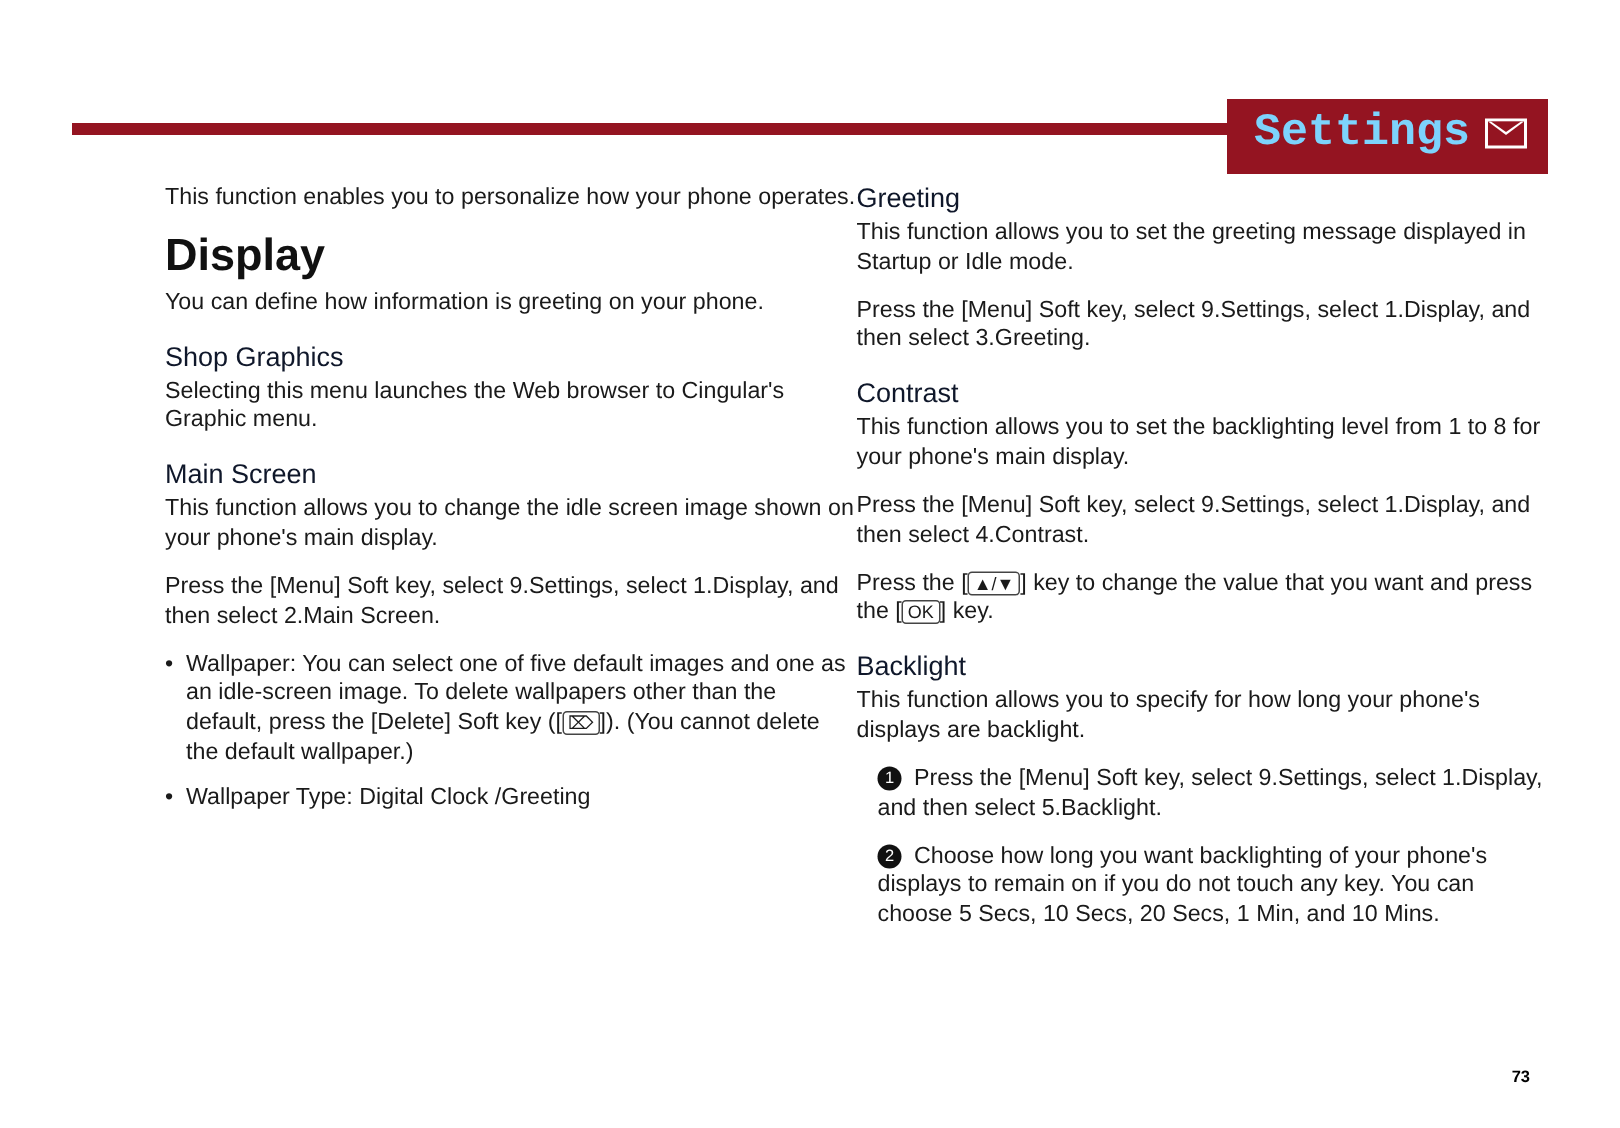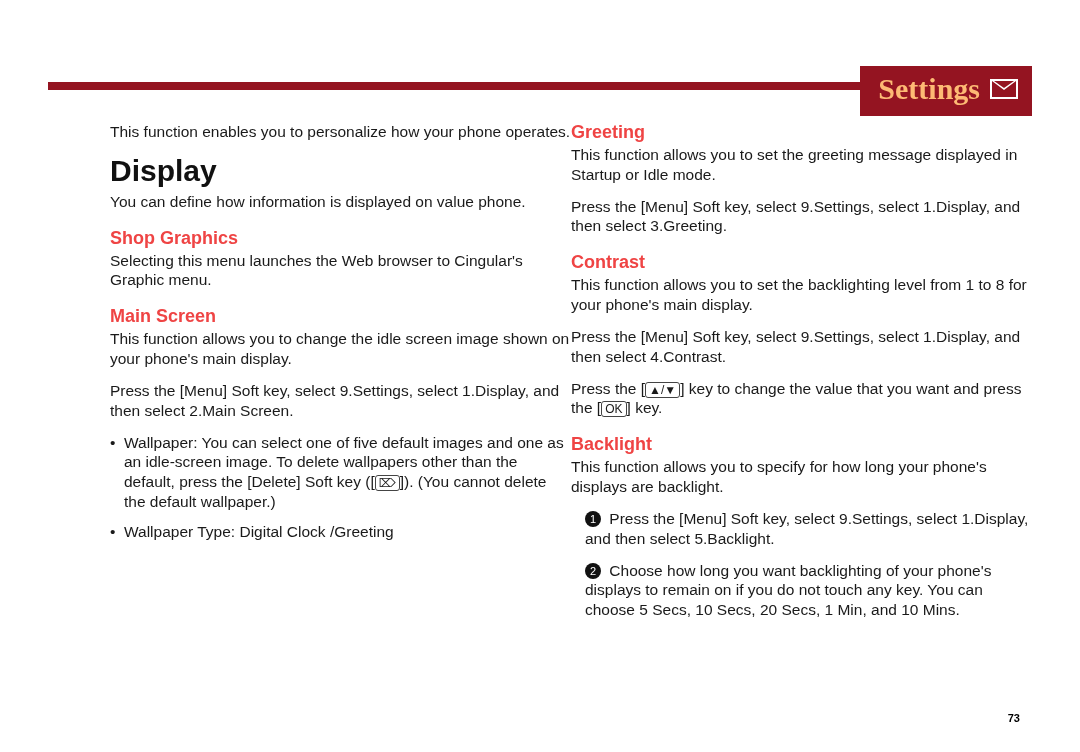--- a/index.html
+++ b/index.html
@@ -1,30 +1,30 @@
 <!DOCTYPE html>
 <html><head>
 <meta charset="utf-8">
 <style>
   * { margin: 0; padding: 0; box-sizing: border-box; }
   html, body { width: 1080px; height: 752px; background: #fff; font-family: Arial, Helvetica, sans-serif; }
   .page { position: relative; width: 1080px; height: 752px; }
-  .header-title { font-family: Liberation Serif, serif; font-size: 30px; color:#fdba74; font-weight:600; }
+  .header-title { font-family: Liberation Mono, monospace; font-size: 30px; color:#7dd3fc; font-weight:600; }
   .mail-icon { width:28px; height:20px; border:2px solid #fff; position:relative; }
   .mail-icon::before { content:""; position:absolute; left:0; right:0; top:0; height:0; border-left:12px solid transparent; border-right:12px solid transparent; border-top:10px solid #941421; }
   .mail-icon::after { content:""; position:absolute; left:2px; right:2px; top:0; height:0; border-left:10px solid transparent; border-right:10px solid transparent; border-top:8px solid transparent; }
   .mail-flap { position:absolute; left:0; right:0; top:0; width:0; height:0; border-left:12px solid transparent; border-right:12px solid transparent; border-top:9px solid #fff; }
   .mail-flap-inner { position:absolute; left:2px; top:0; width:0; height:0; border-left:10px solid transparent; border-right:10px solid transparent; border-top:7px solid #941421; }
   .red-line { position:absolute; top:82px; left:48px; right:48px; height:8px; background:#941421; z-index:0;}
   .red-tab { position:absolute; top:66px; right:48px; background:#941421; padding:6px 14px 10px 18px; display:flex; align-items:center; gap:10px; z-index:1;}
   .content { position:absolute; top:122px; left:110px; right:48px; bottom:36px; display:flex; color:#1a1a1a; }
   .col { flex:1; min-width:0; }
   p { font-size:15.5px; line-height:1.28; margin-bottom:12px; }
   h1 { font-family: Liberation Sans, sans-serif; font-size:30px; font-weight:700; margin:10px 0 4px; color:#111;}
-  h2 { font-size:18px; font-weight:700; color:#ef4444; margin:16px 0 2px; }
+  h2 { font-size:18px; font-weight:400; color:#0f172a; margin:16px 0 2px; }
   ul { list-style:none; margin:4px 0 10px; }
   li { font-size:15.5px; line-height:1.28; margin:4px 0 10px 14px; position:relative; padding-left:0; }
   li .bullet { position:absolute; left:-14px; top:0; }
   .num { display:inline-block; width:16px; height:16px; border-radius:50%; background:#111; color:#fff; font-size:11px; line-height:16px; text-align:center; vertical-align:baseline; margin-right:4px; position:relative; top:-1px;}
   .key { display:inline-block; border:1px solid #444; border-radius:3px; padding:0 3px; font-size:12px; line-height:14px; vertical-align:baseline; min-width:14px; text-align:center;}
   .pagenum { position:absolute; right:60px; bottom:28px; font-size:11px; font-weight:700; }
   .indent { padding-left:14px; }
 </style>
 </head>
 <body>
@@ -37,21 +37,21 @@
       <span class="mail-flap"></span>
         <span class="mail-flap-inner"></span>
     </span>
   </div>
 
   <div class="content">
     <div class="col">
       <p>This function enables you to personalize how your phone operates.</p>
 
       <h1>Display</h1>
-      <p>You can define how information is displayed on value phone.</p>
+      <p>You can define how information is greeting on your phone.</p>
 
       <h2>Shop Graphics</h2>
       <p>Selecting this menu launches the Web browser to Cingular's Graphic menu.</p>
 
       <h2>Main Screen</h2>
       <p>This function allows you to change the idle screen image shown on your phone's main display.</p>
       <p>Press the [Menu] Soft key, select 9.Settings, select 1.Display, and then select 2.Main Screen.</p>
       <ul>
         <li><span class="bullet">•</span><span>Wallpaper: You can select one of five default images and one as an idle-screen image. To delete wallpapers other than the default, press the [Delete] Soft key ([</span><span class="key">⌦</span><span>]). (You cannot delete the default wallpaper.)</span></li>
         <li><span class="bullet">•</span><span>Wallpaper Type: Digital Clock /Greeting</span></li>

